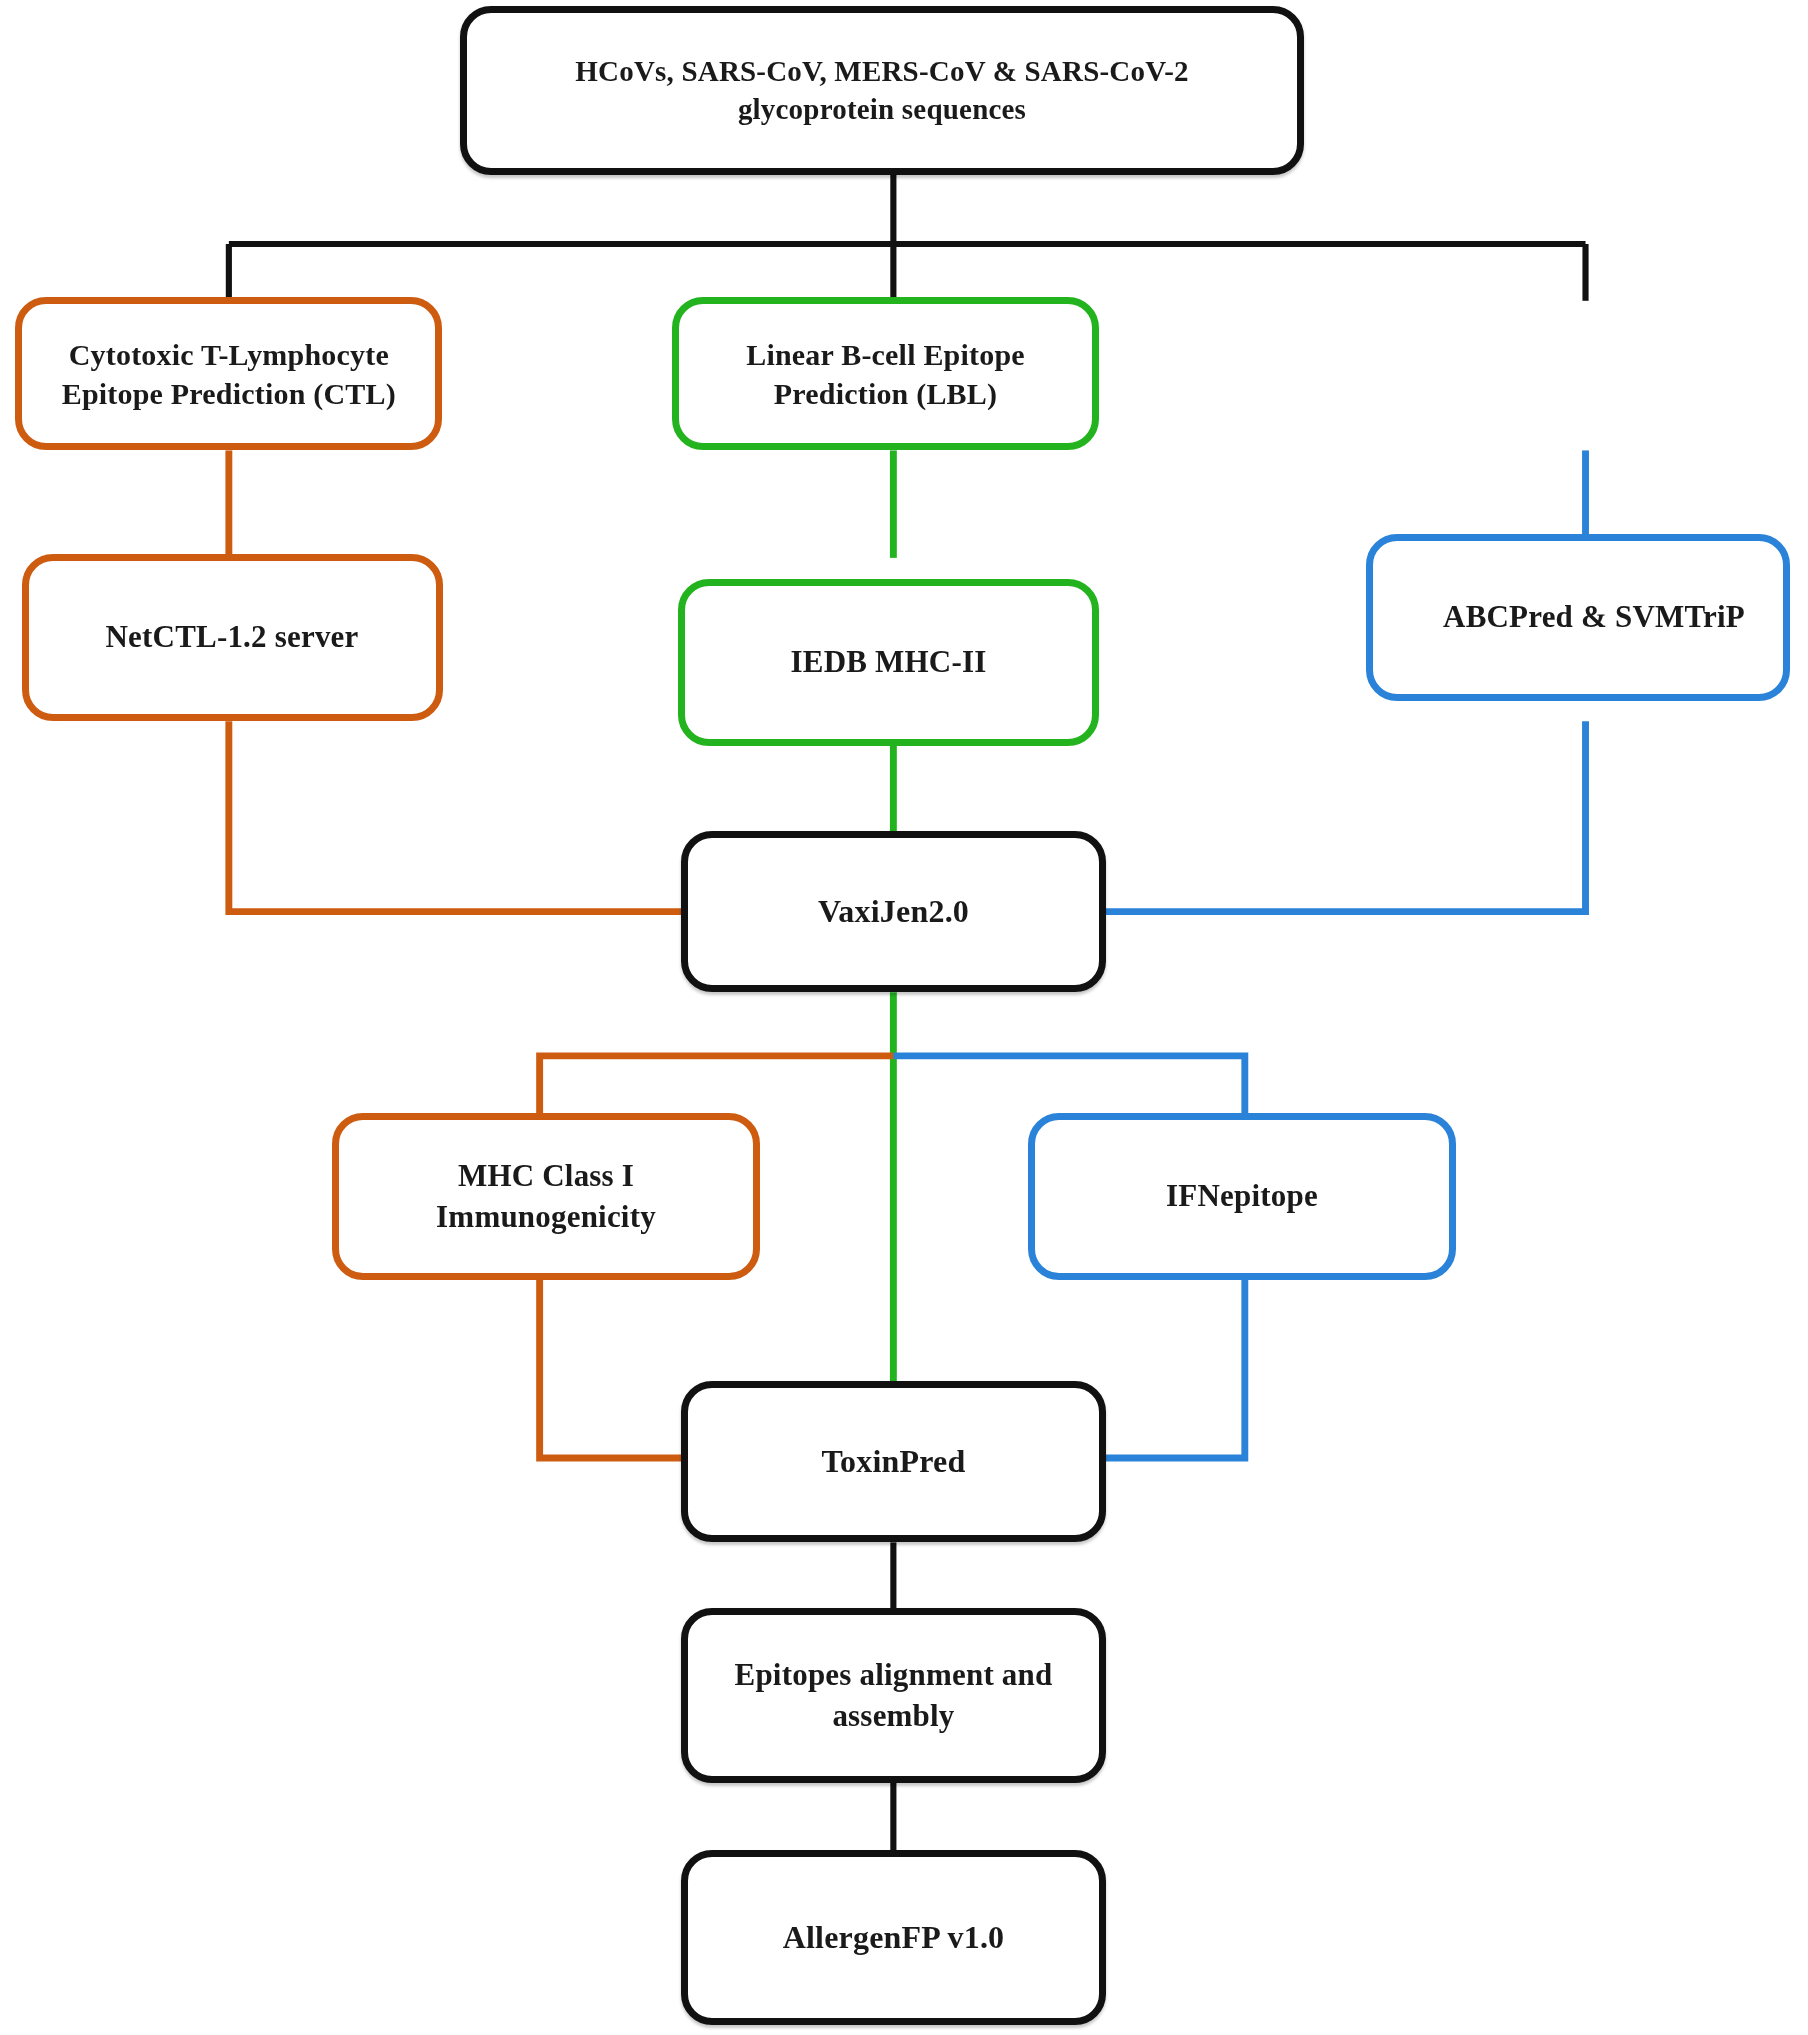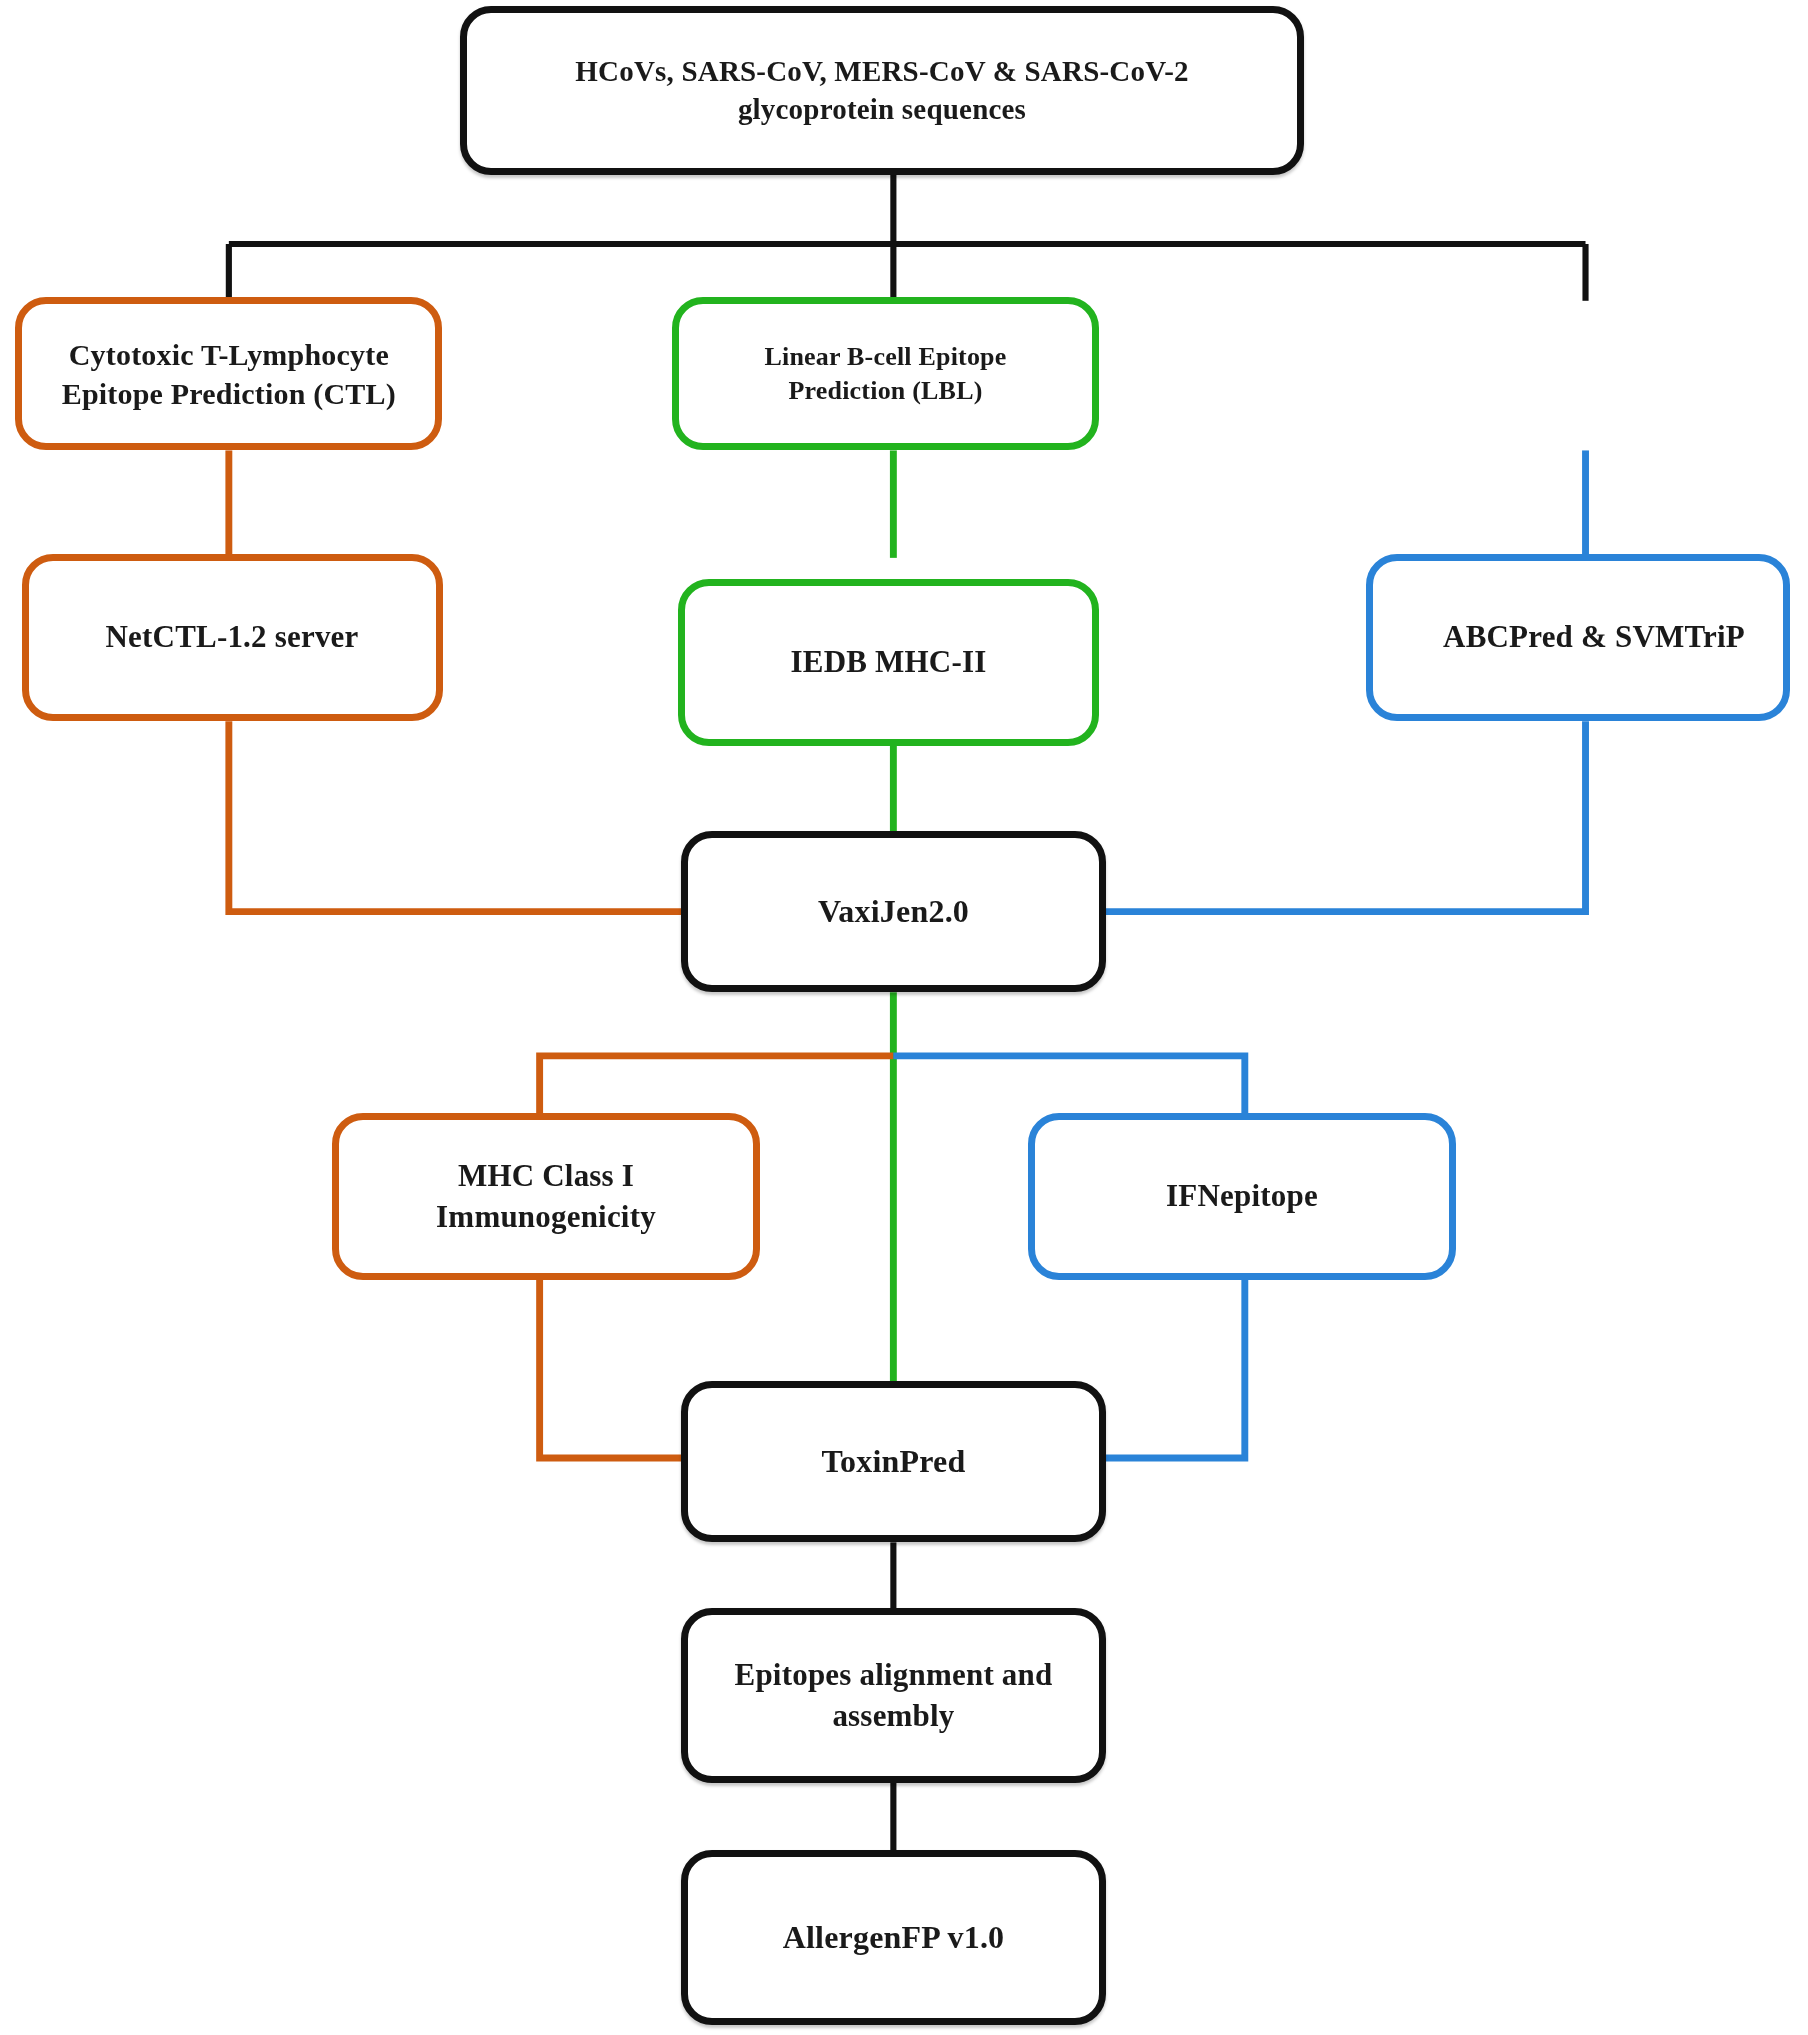--- a/index.html
+++ b/index.html
@@ -84,31 +84,31 @@
       <polyline points="1164,2323 1164,2415" fill="none" stroke="#111111" stroke-width="8" stroke-linecap="butt" stroke-linejoin="miter"></polyline>
     </svg>
 <div class="node black" style="left: 460px; top: 6.1px; width: 844px; height: 169px; font-size: 29px;">
       <span class="label">HCoVs, SARS-CoV, MERS-CoV &amp; SARS-CoV-2
 glycoprotein sequences</span>
     </div>
     <div class="node orange" style="left: 15.3px; top: 297px; width: 427px; height: 153px; font-size: 30px; align-items: center;">
       <span class="label">Cytotoxic T-Lymphocyte
 Epitope Prediction (CTL)</span>
     </div>
-    <div class="node green" style="left: 672px; top: 297px; width: 427px; height: 153px; font-size: 26px;">
+    <div class="node green" style="left: 672px; top: 297px; width: 427px; height: 153px; font-size: 30px;">
       <span class="label">Linear B-cell Epitope
 Prediction (LBL)</span>
     </div>
     <div class="node orange" style="left: 21.5px; top: 554px; width: 421px; height: 167px; font-size: 31px;">
       <span class="label">NetCTL-1.2 server</span>
     </div>
     <div class="node green" style="left: 678px; top: 554px; width: 421px; height: 167px; font-size: 31px; margin-top: 25px;">
       <span class="label">IEDB MHC-II</span>
     </div>
-    <div class="node blue" style="left: 1366px; top: 554px; width: 424px; height: 167px; font-size: 31px; padding-left: 32px;">
+    <div class="node blue" style="left: 1366px; top: 534px; width: 424px; height: 167px; font-size: 31px; padding-left: 32px;">
       <span class="label">ABCPred &amp; SVMTriP</span>
     </div>
     <div class="node black" style="left: 681px; top: 831px; width: 425px; height: 161px; font-size: 32px;">
       <span class="label">VaxiJen2.0</span>
     </div>
     <div class="node orange" style="left: 332px; top: 1113px; width: 428px; height: 167px; font-size: 31px;">
       <span class="label">MHC Class I
 Immunogenicity</span>
     </div>
     <div class="node blue" style="left: 1028px; top: 1113px; width: 428px; height: 167px; font-size: 31px;">

